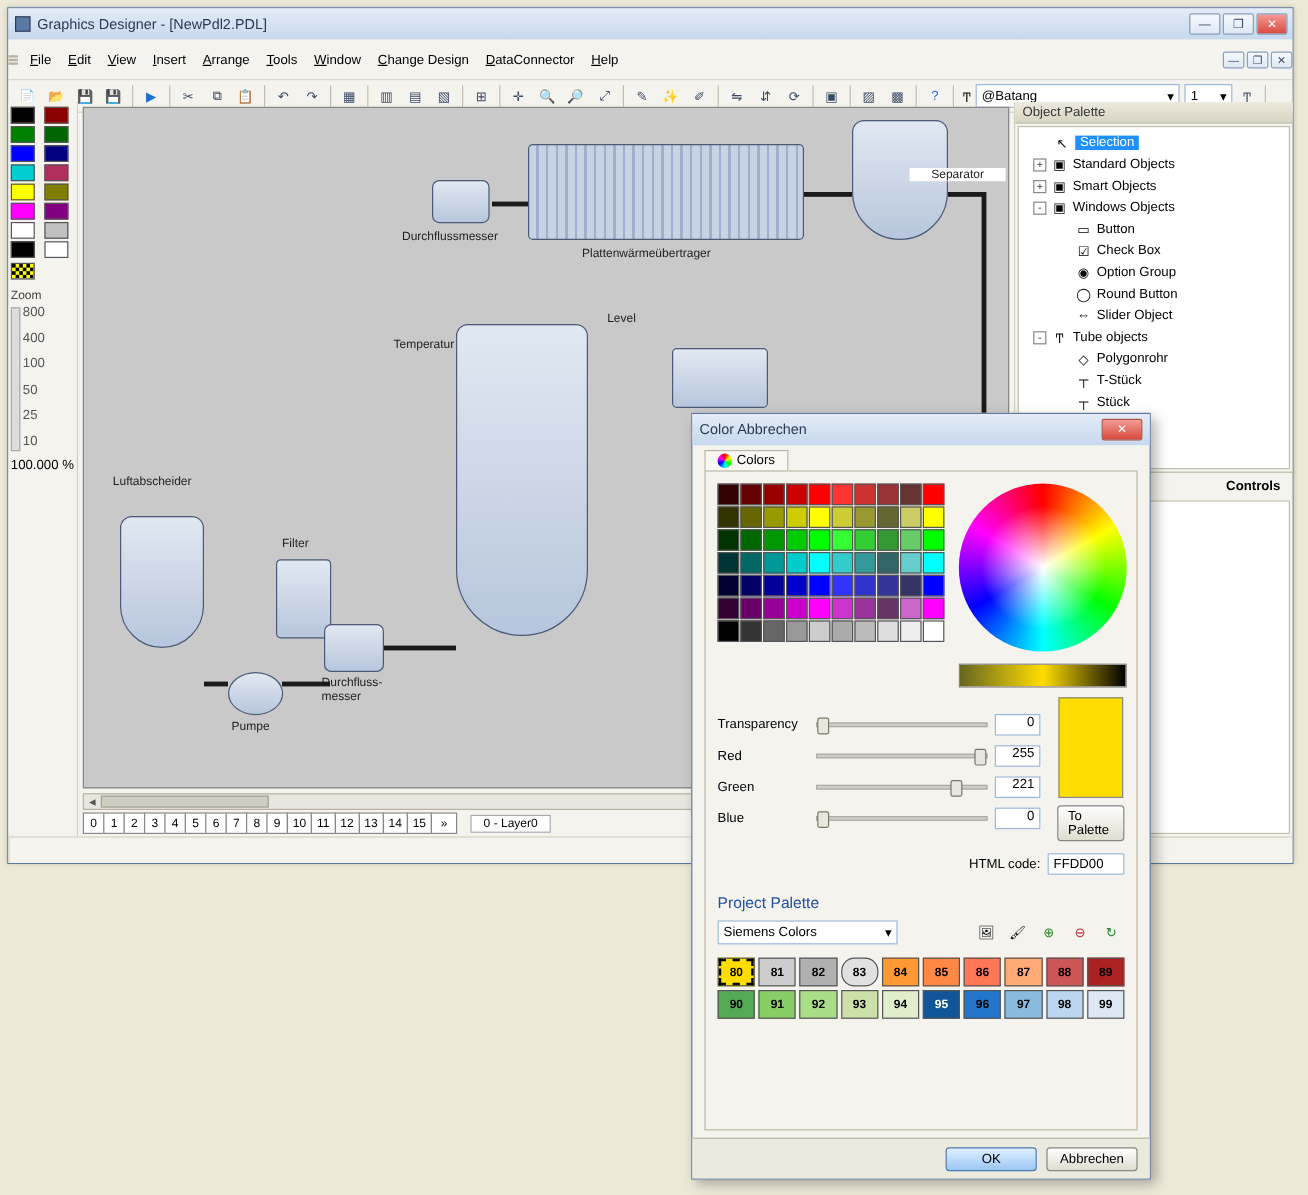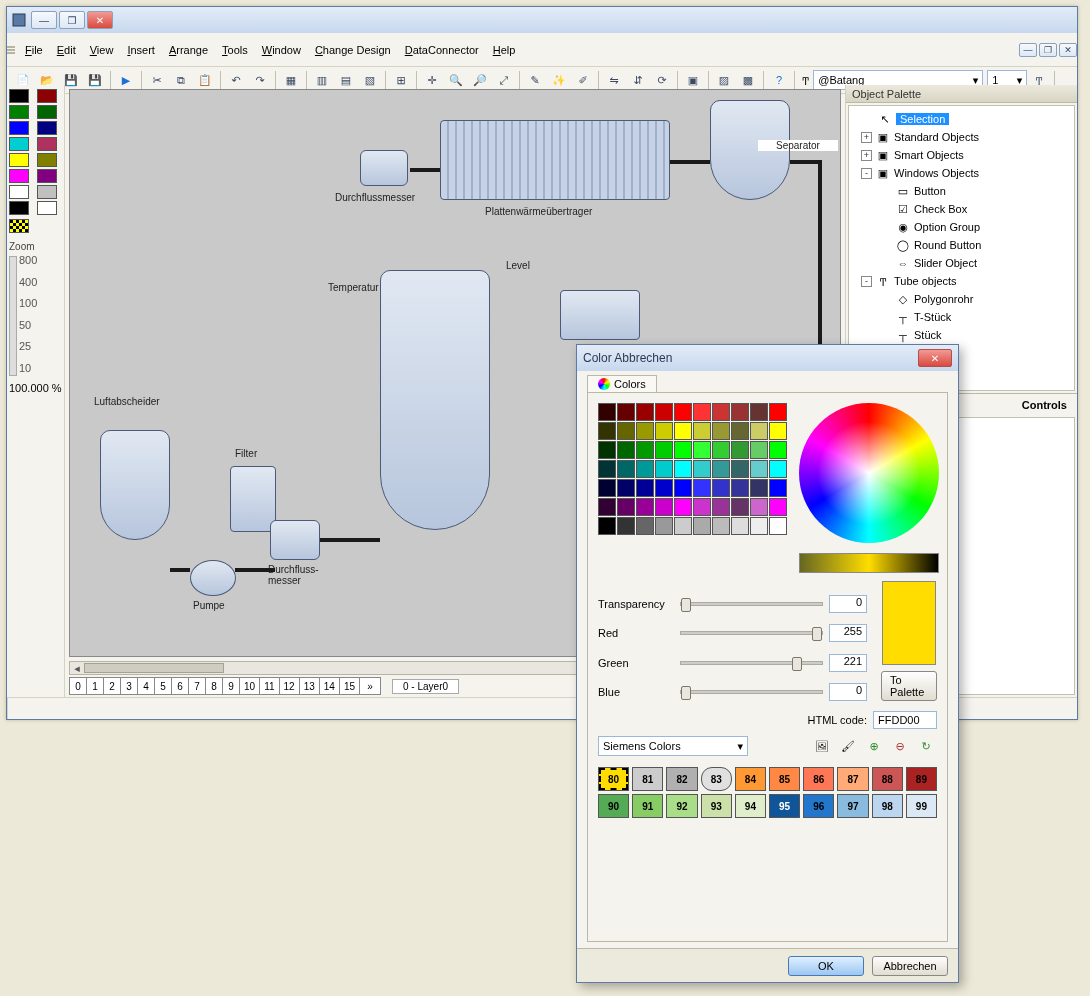--- a/index.html
+++ b/index.html
@@ -77,21 +77,21 @@
 .dlg-tab { display: flex; }
 .dlg-tab .tab { border: 1px solid #bcb8a6; border-bottom: none; padding: 2px 10px; background: #f9f8f3; display: flex; align-items: center; gap: 4px; }
 .dlg-pane { border: 1px solid #bcb8a6; background: #f4f3ee; flex: 1; padding: 10px; display: flex; flex-direction: column; }
 .color-top { display: flex; gap: 12px; }
 .color-grid { display: grid; grid-template-columns: repeat(10, 18px); grid-auto-rows: 18px; gap: 1px; }
 .cswatch { width: 18px; height: 18px; border: 1px solid #555; cursor: pointer; }
 .wheel-col { display: flex; flex-direction: column; align-items: center; }
 .wheel { width: 140px; height: 140px; border-radius: 50%; background: conic-gradient(red, yellow, lime, cyan, blue, magenta, red); position: relative; }
 .wheel::after { content: ""; position: absolute; inset: 18px; border-radius: 50%; background: radial-gradient(circle, #fff 0%, transparent 70%); }
 .gradbar { width: 140px; height: 20px; margin-top: 10px; background: linear-gradient(to right, #662, #fd0, #000); border: 1px solid #888; }
-.sliders { margin-top: 14px; display: flex; flex-direction: column; gap: 8px; justify-content: space-between; }
+.sliders { margin-top: 14px; display: flex; flex-direction: column; gap: 8px; }
 .srow { display: flex; align-items: center; gap: 6px; }
 .srow .sl { width: 76px; font-size: 11px; }
 .srow .track { flex: 1; height: 4px; background: #cfcdc2; position: relative; border: 1px solid #aaa; }
 .srow .thumb { position: absolute; top: -5px; width: 10px; height: 14px; background: #e8e6de; border: 1px solid #7a7867; border-radius: 2px; }
 .srow .val { width: 38px; height: 18px; border: 1px solid #9cb7d9; background: #fff; text-align: right; padding: 0 4px; font-size: 11px; }
 .preview-col { width: 56px; display: flex; flex-direction: column; align-items: center; gap: 6px; }
 .preview { width: 54px; height: 84px; border: 1px solid #888; }
 .btn { border: 1px solid #888; background: linear-gradient(#fefefe,#e0ddd0); padding: 2px 8px; border-radius: 3px; cursor: pointer; font-size: 11px; }
 .html-row { display: flex; align-items: center; justify-content: flex-end; gap: 6px; margin-top: 10px; font-size: 11px; }
 .html-row input { width: 64px; height: 18px; border: 1px solid #9cb7d9; padding: 0 4px; font-size: 11px; }
@@ -113,20 +113,21 @@
 <body>
 
 <div class="main-window">
 
   <div class="titlebar">
     <span class="icon">
       <svg width="16" height="16">
           <rect x="2" y="2" width="12" height="12" fill="#5a7aa5" stroke="#2b3a55"></rect>
         </svg>
     </span>
+    <span class="title">Graphics Designer - [NewPdl2.PDL]</span>
     <div class="winbtns">
       <div class="winbtn">—</div>
       <div class="winbtn">❐</div>
       <div class="winbtn close">✕</div>
     </div>
   </div>
 
   <div class="menubar">
     <div class="handle">
         <span></span>
@@ -538,20 +539,21 @@
           <div class="preview" style="background:#ffdd00"></div>
           <div class="btn">To Palette</div>
         </div>
       </div>
 
       <div class="html-row">
         <span>HTML code:</span>
         <input value="FFDD00" style="">
       </div>
 
+      <div class="proj-hdr">Project Palette</div>
       <div class="proj-row">
         <div class="proj-combo">
           <span>Siemens Colors</span>
             <span>▾</span>
         </div>
         <div class="proj-icons">
           <div class="pi">🖼</div>
           <div class="pi">🖌</div>
           <div class="pi" style="color:#2a8b2a">⊕</div>
           <div class="pi" style="color:#b03030">⊖</div>

